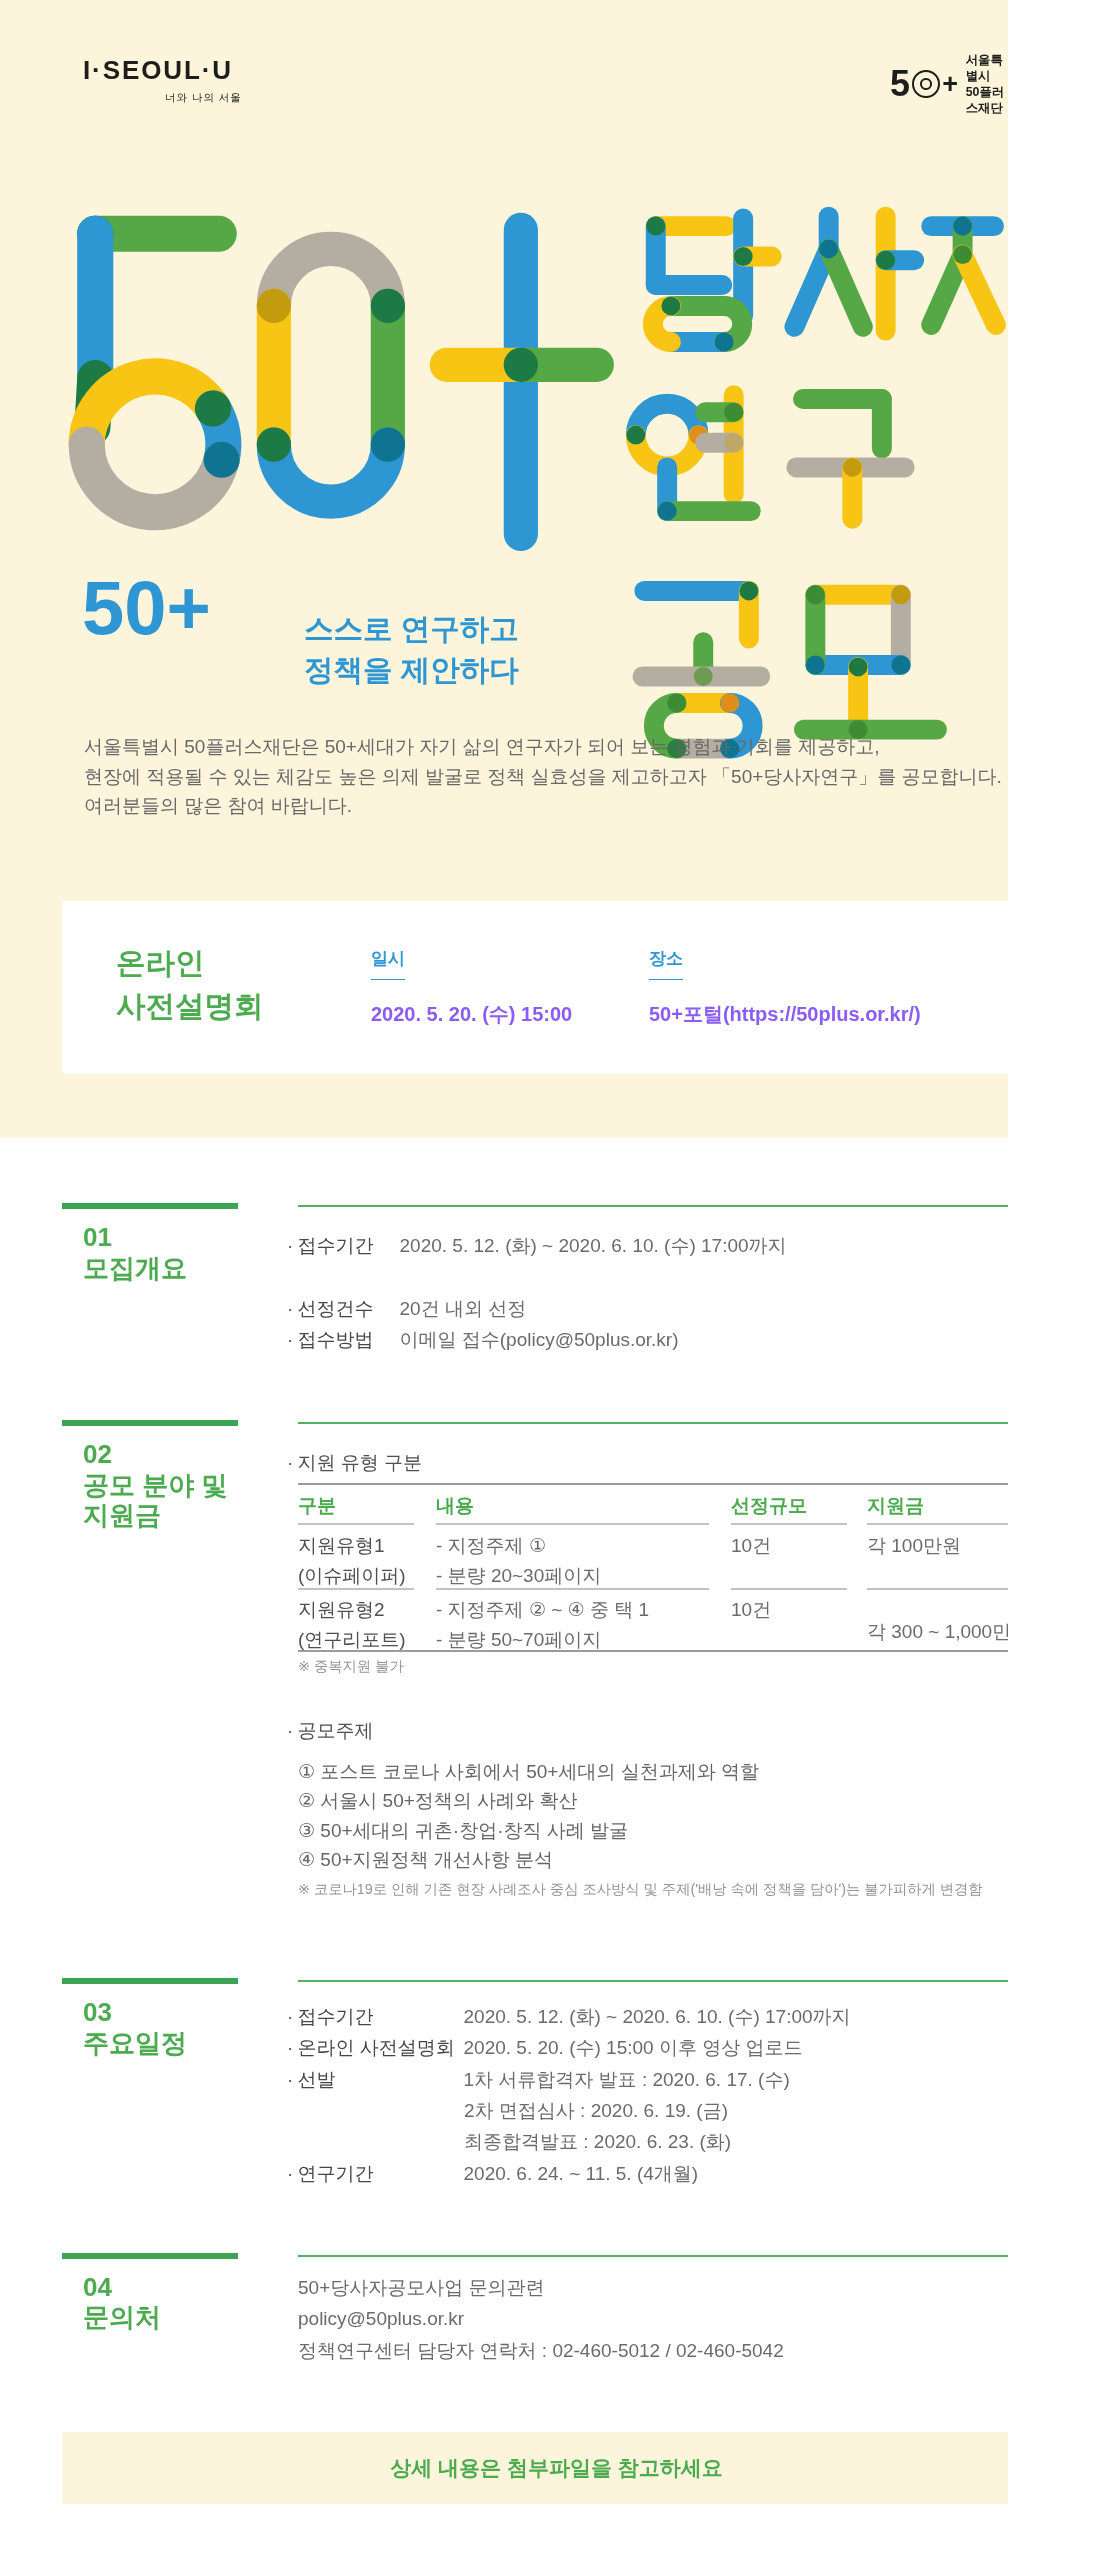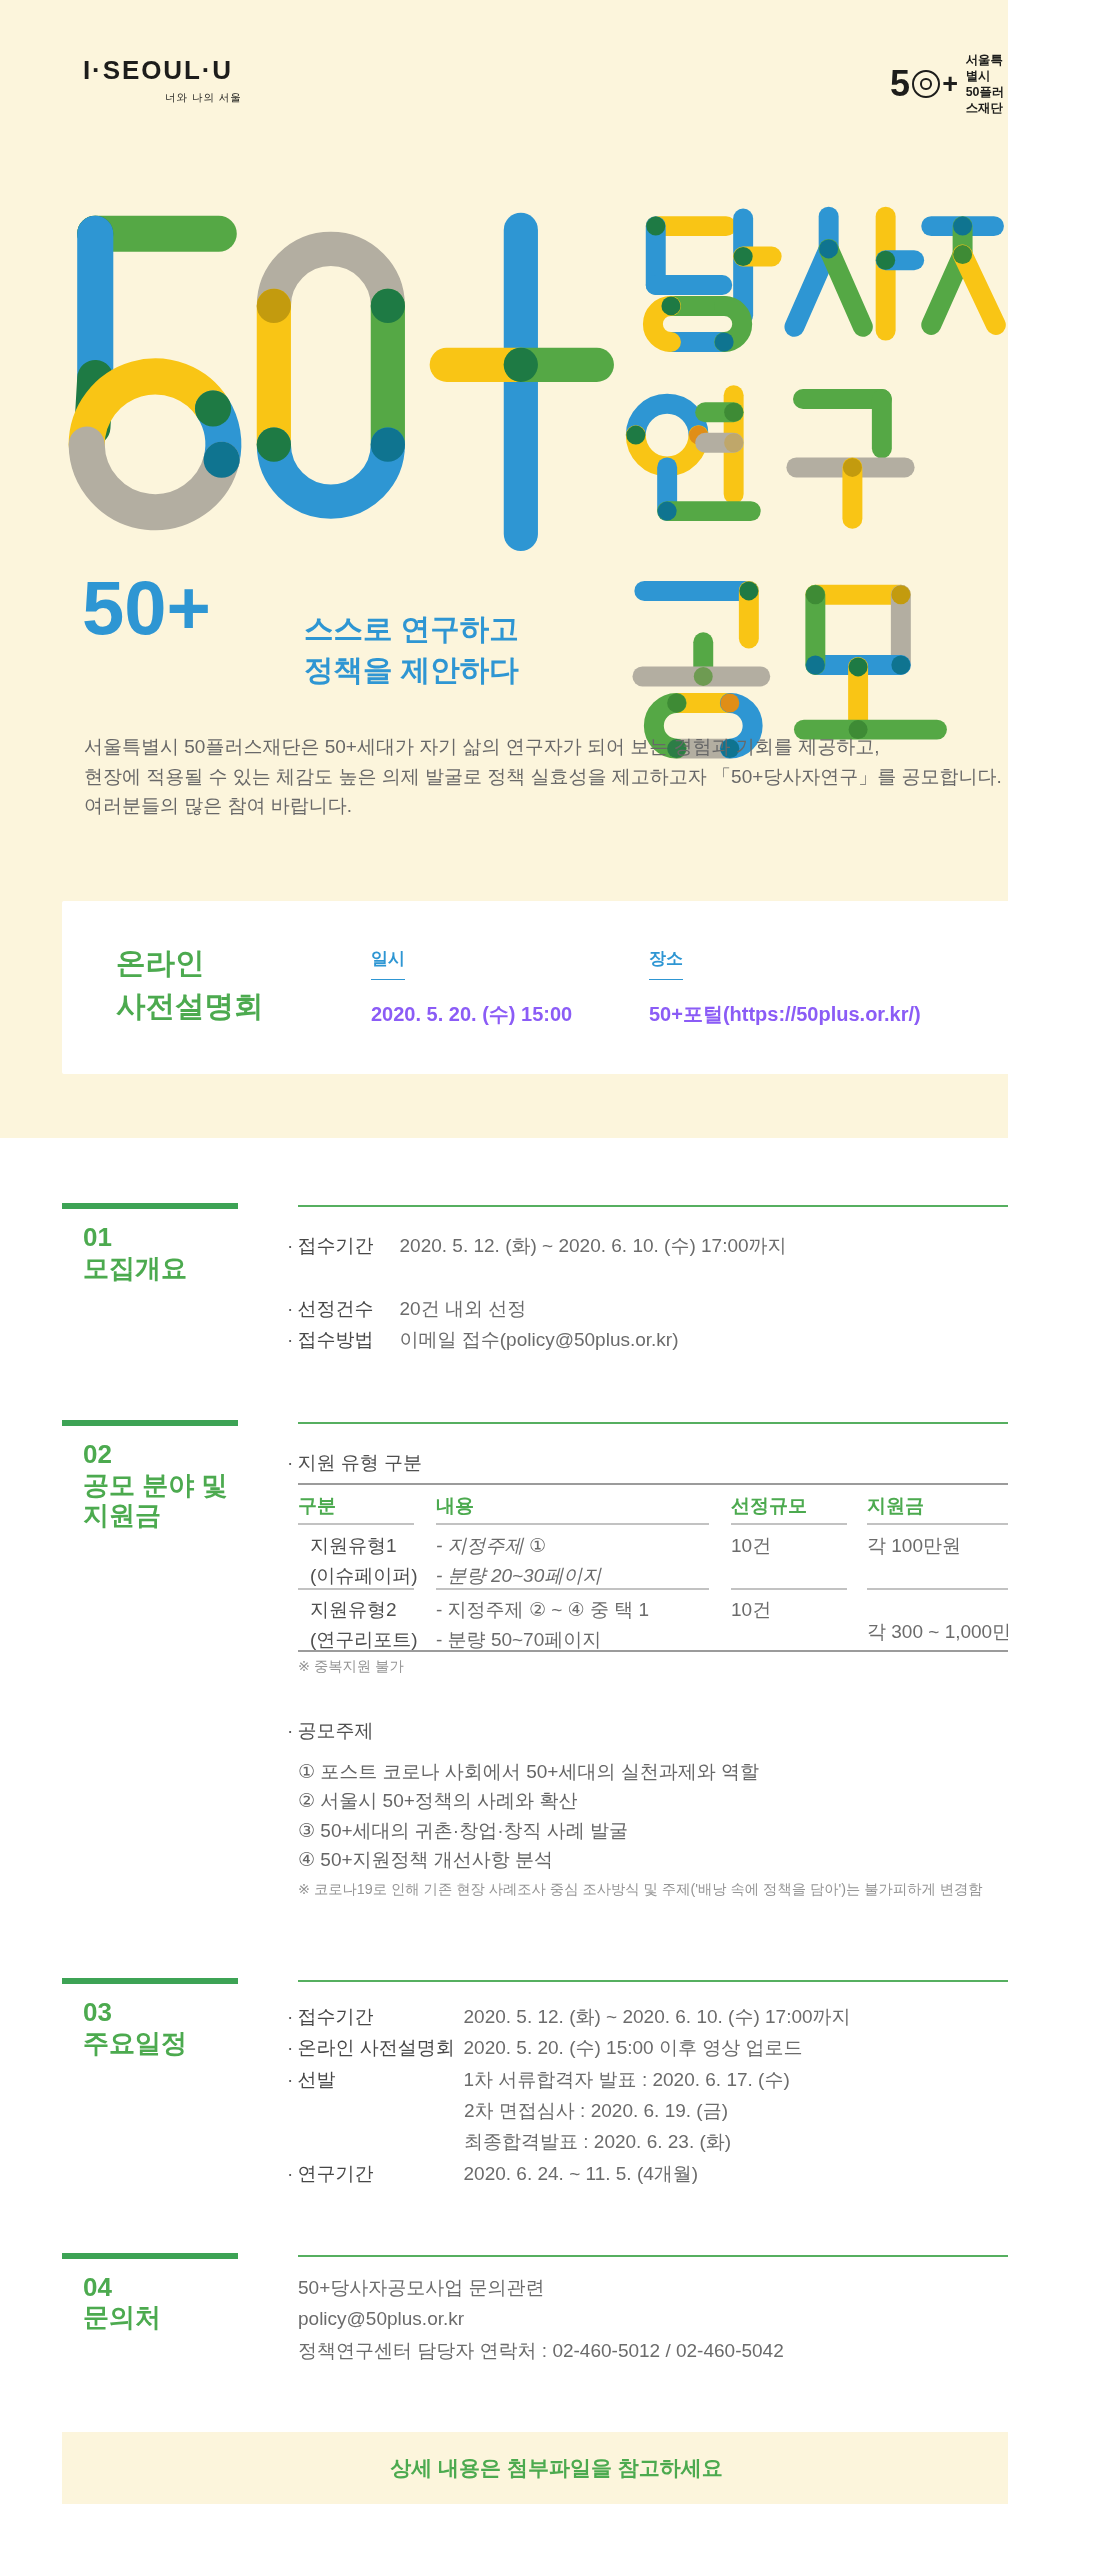--- a/index.html
+++ b/index.html
@@ -44,21 +44,21 @@
   .rlabel{color:#474747;flex:0 0 102px;}
   .rlabel.wide{flex:0 0 166px;}
   .rvalue{color:#6b6b6b;white-space:nowrap;}
   .plainline{position:absolute;left:298px;font-size:19px;color:#6b6b6b;line-height:31px;white-space:nowrap;}
 
   
   .tline{position:absolute;height:1.9px;background:#9b9b9b;}
   .tseg{position:absolute;height:1.9px;background:#c2c2c2;}
   .th{position:absolute;font-size:19px;font-weight:bold;color:#4CAA4F;white-space:nowrap;}
   .td{position:absolute;font-size:19px;color:#6b6b6b;line-height:29.5px;white-space:nowrap;}
-  .td.dark{color:#4f4f4f;margin-left:12px;}
+  .td.dark{color:#4f4f4f;}
   .note{position:absolute;font-size:14.3px;color:#949494;white-space:nowrap;}
   .topic{position:absolute;left:298px;font-size:19px;color:#666666;line-height:29.5px;white-space:nowrap;}
 
   .banner{left:62px;top:2432px;width:989px;height:72px;background:#FCF5DC;
           display:flex;align-items:center;justify-content:center;}
   .banner-text{font-size:21px;font-weight:bold;color:#4CAA4F;}
 </style>
 </head>
 <body>
 
@@ -276,21 +276,21 @@
     <div class="th" style="left:569px;top:9.5px;">지원금</div>
     <div class="tseg" style="left:0;top:40px;width:116px;"></div>
     <div class="tseg" style="left:138px;top:40px;width:273px;"></div>
     <div class="tseg" style="left:433px;top:40px;width:116px;"></div>
     <div class="tseg" style="left:569px;top:40px;width:169px;"></div>
 
     <div class="td dark" style="left:0;top:48px;">
       <div>지원유형1</div>
       <div>(이슈페이퍼)</div>
     </div>
-    <div class="td" style="left:138px;top:48px;font-style:italic;">
+    <div class="td" style="left:138px;top:48px;">
       <div>- 지정주제 ①</div>
       <div>- 분량 20~30페이지</div>
     </div>
     <div class="td" style="left:433px;top:48px;">10건</div>
     <div class="td" style="left:569px;top:48px;">각 100만원</div>
 
     <div class="tseg" style="left:0;top:105px;width:116px;"></div>
     <div class="tseg" style="left:138px;top:105px;width:273px;"></div>
     <div class="tseg" style="left:433px;top:105px;width:116px;"></div>
     <div class="tseg" style="left:569px;top:105px;width:169px;"></div>

